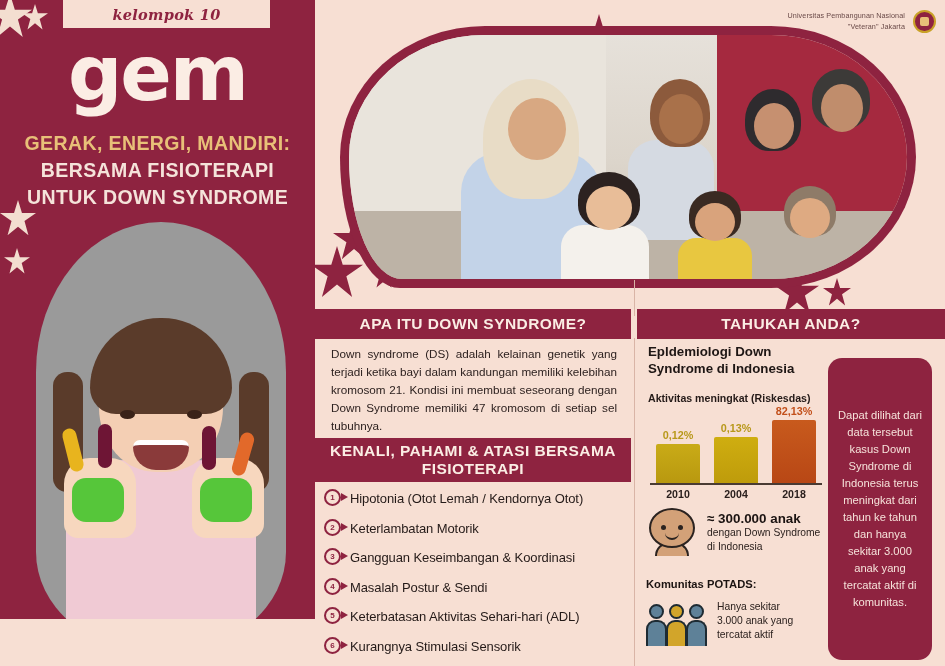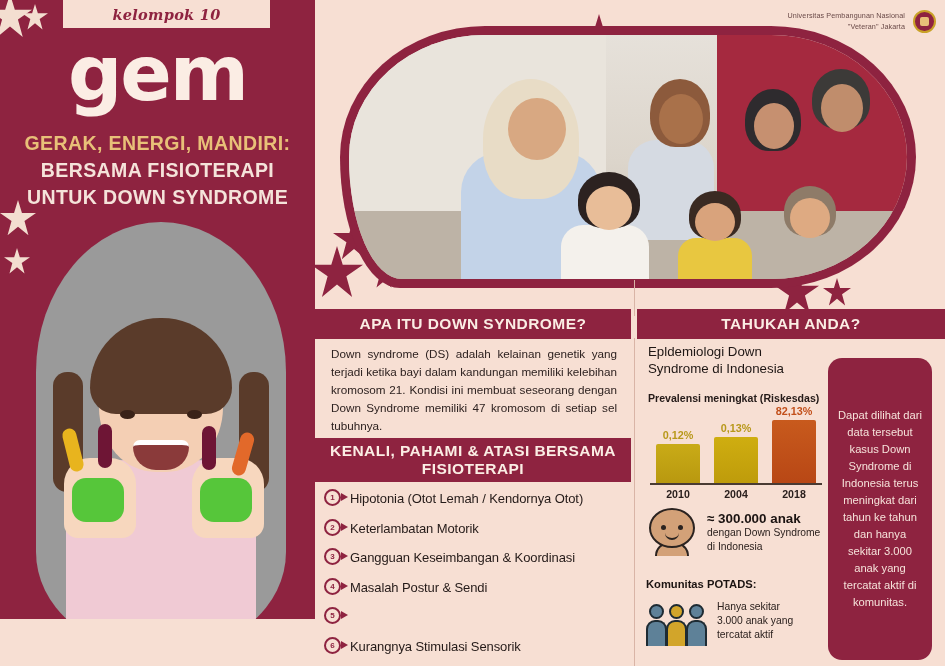--- a/index.html
+++ b/index.html
@@ -194,21 +194,21 @@
   .badge-arrow {
     position:absolute; right:-5px; top:4px; width:0; height:0;
     border-left:7px solid #8E2340;
     border-top:4.5px solid transparent; border-bottom:4.5px solid transparent;
   }
   .list-text { font-size:13px; color:#241A18; letter-spacing:-.1px; }
 
   
   .chart-title {
     position:absolute; left:648px; top:344px; width:176px;
-    font-size:13.3px; font-weight:400; color:#1E1614; line-height:1.25;
+    font-size:13.3px; font-weight:700; color:#1E1614; line-height:1.25;
   }
   .chart-sub {
     position:absolute; left:648px; top:392px; width:180px;
     font-size:10.6px; font-weight:700; color:#241A18;
   }
   .chart { position:absolute; left:650px; top:406px; width:172px; height:92px; }
   .bars { position:absolute; left:0; bottom:14px; width:172px; height:70px;
     display:flex; align-items:flex-end; justify-content:space-between; padding:0 6px; }
   .bar-col { width:44px; display:flex; flex-direction:column; align-items:center; }
   .bar-val { font-size:10.8px; font-weight:700; margin-bottom:3px; }
@@ -411,35 +411,36 @@
         <div class="badge">4</div>
         <div class="badge-arrow"></div>
       </div>
       <div class="list-text">Masalah Postur &amp; Sendi</div>
     </div>
     <div class="list-item">
       <div class="badge-wrap">
         <div class="badge">5</div>
         <div class="badge-arrow"></div>
       </div>
+      <div class="list-text">Keterbatasan Aktivitas Sehari-hari (ADL)</div>
     </div>
     <div class="list-item">
       <div class="badge-wrap">
         <div class="badge">6</div>
         <div class="badge-arrow"></div>
       </div>
       <div class="list-text">Kurangnya Stimulasi Sensorik</div>
     </div>
   </div>
 
   <div class="chart-title">
     <div>Epldemiologi Down</div>
     <div>Syndrome di Indonesia</div>
   </div>
-  <div class="chart-sub">Prevalensi meningkat (Riskesdas)</div>
+  <div class="chart-sub">Aktivitas meningkat (Riskesdas)</div>
 
   <div class="chart">
     <div class="bars">
       <div class="bar-col">
         <div class="bar-val" style="color:#B8981A;">0,12%</div>
         <div class="bar" style="height:40px;background:linear-gradient(180deg,#C9AB17,#B8980F);"></div>
       </div>
       <div class="bar-col">
         <div class="bar-val" style="color:#B8981A;">0,13%</div>
         <div class="bar" style="height:47px;background:linear-gradient(180deg,#CFAE10,#BE9B0B);"></div>

